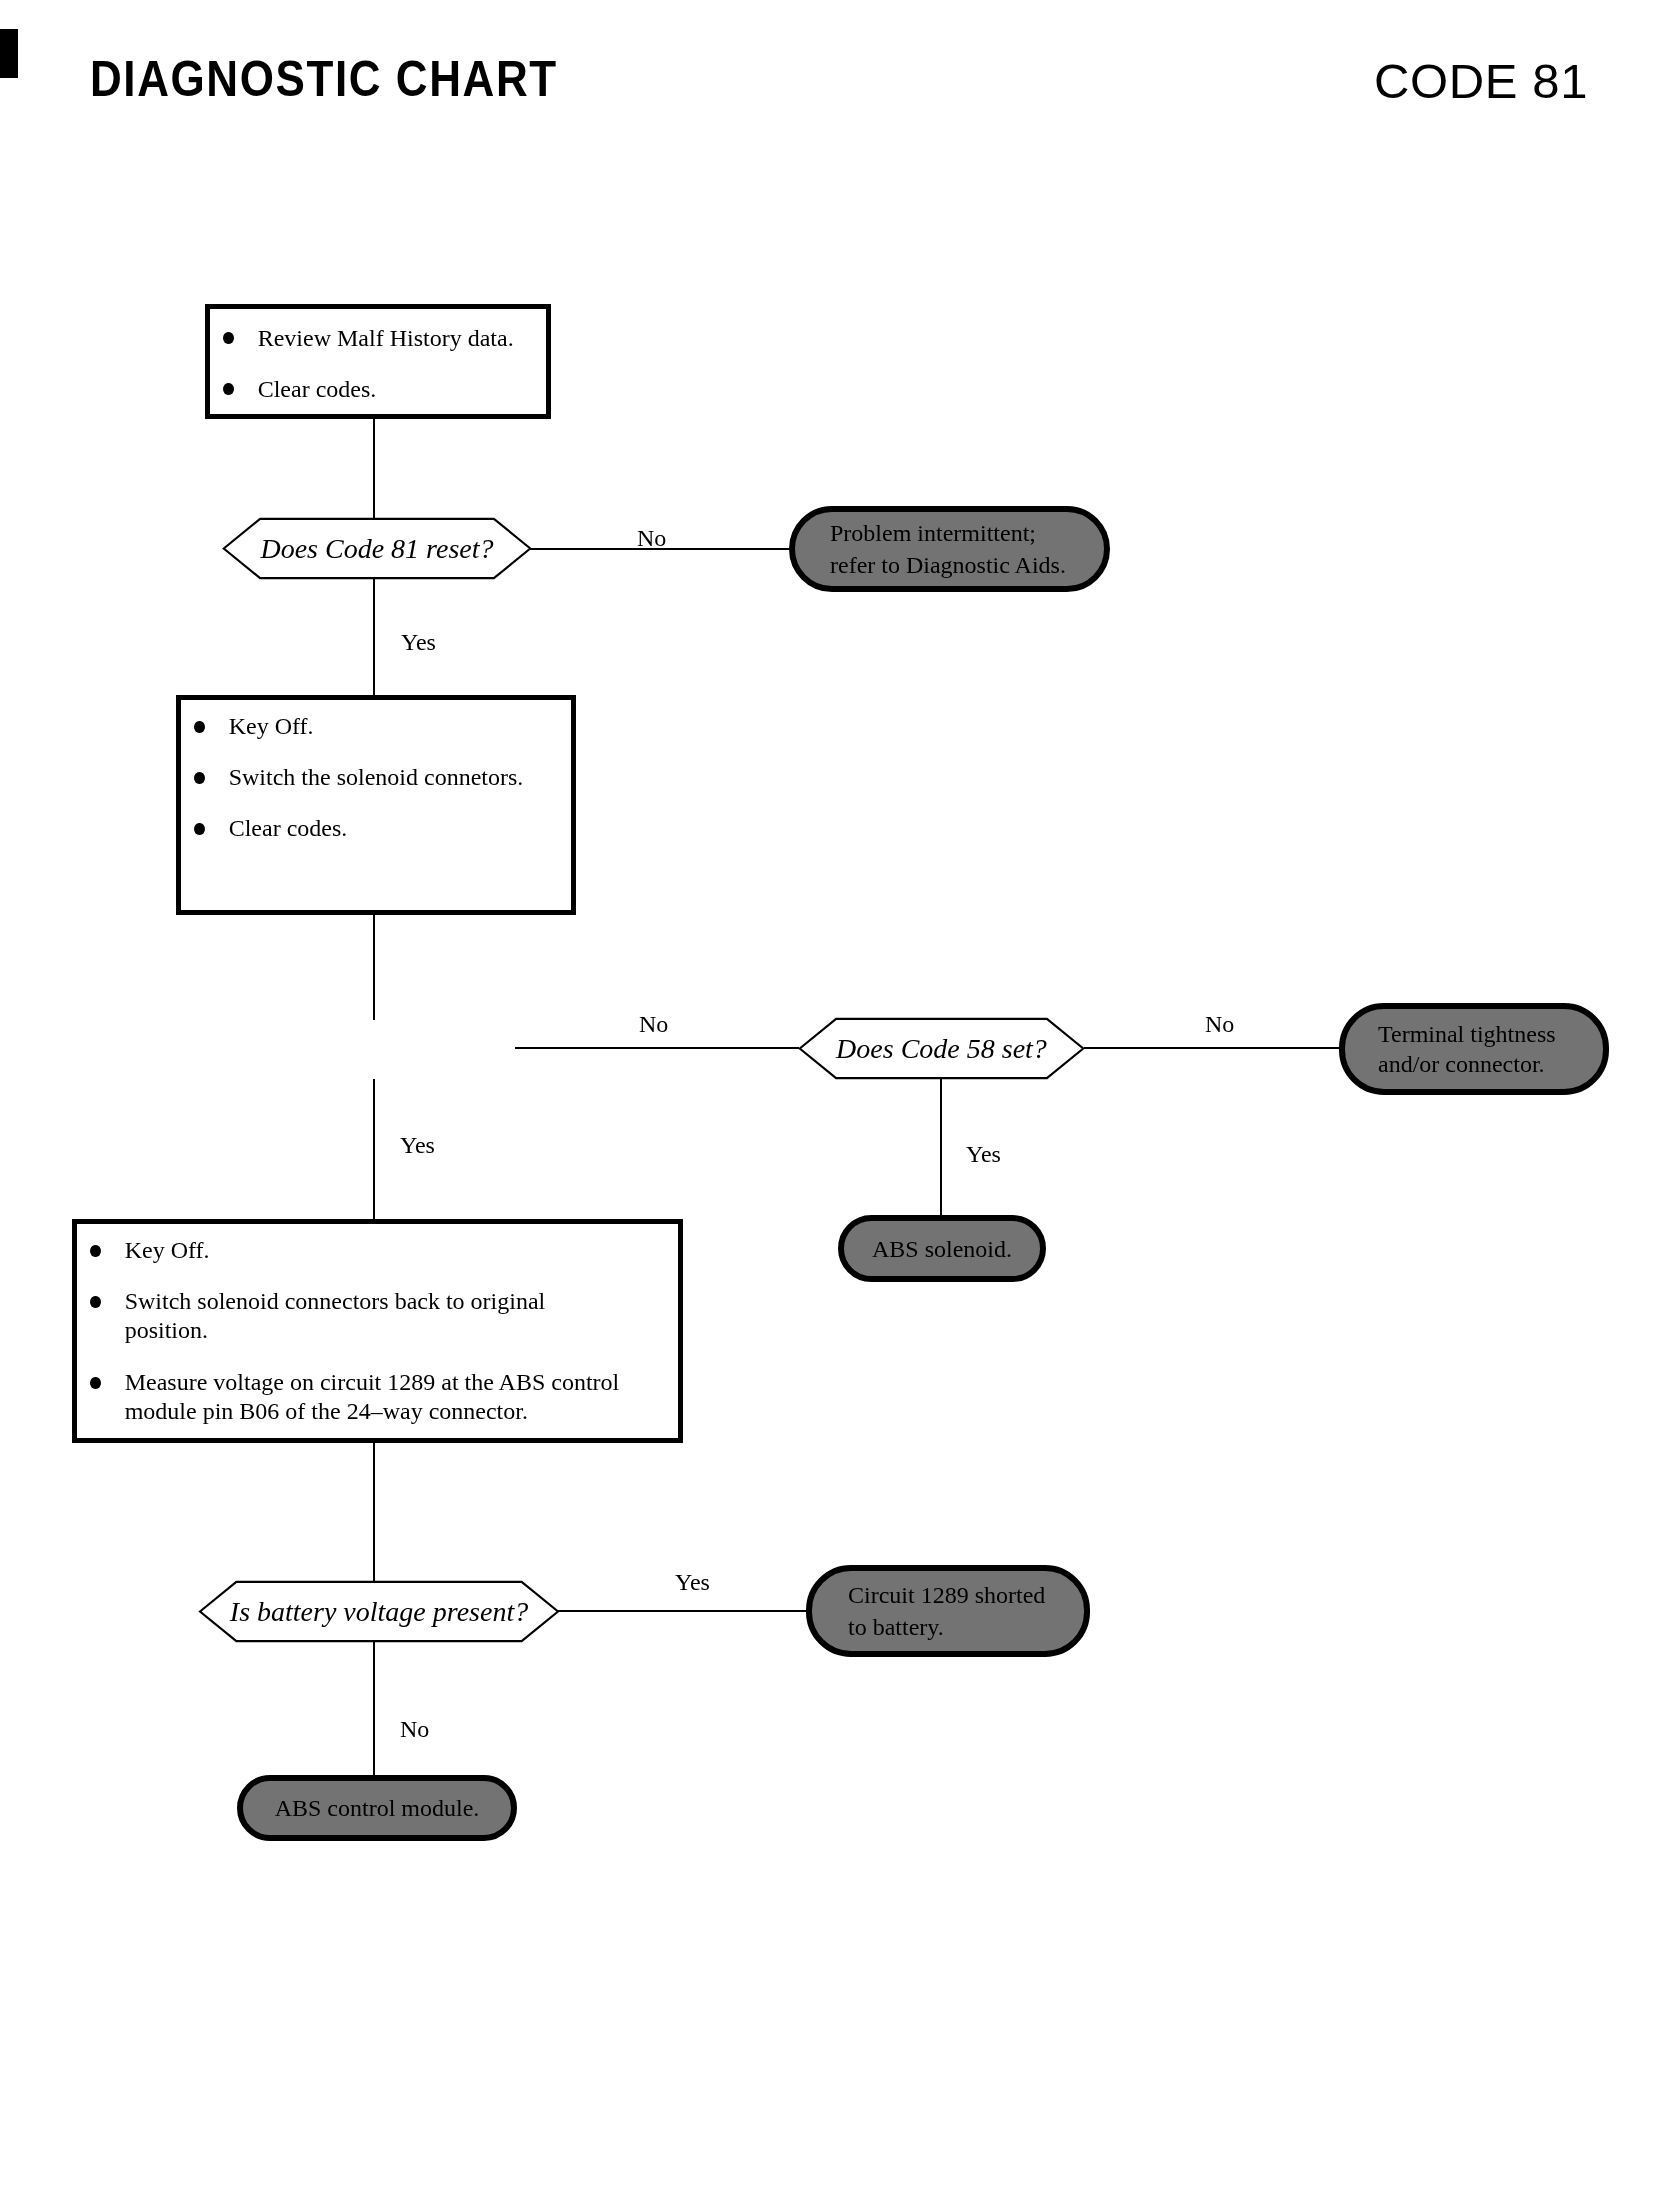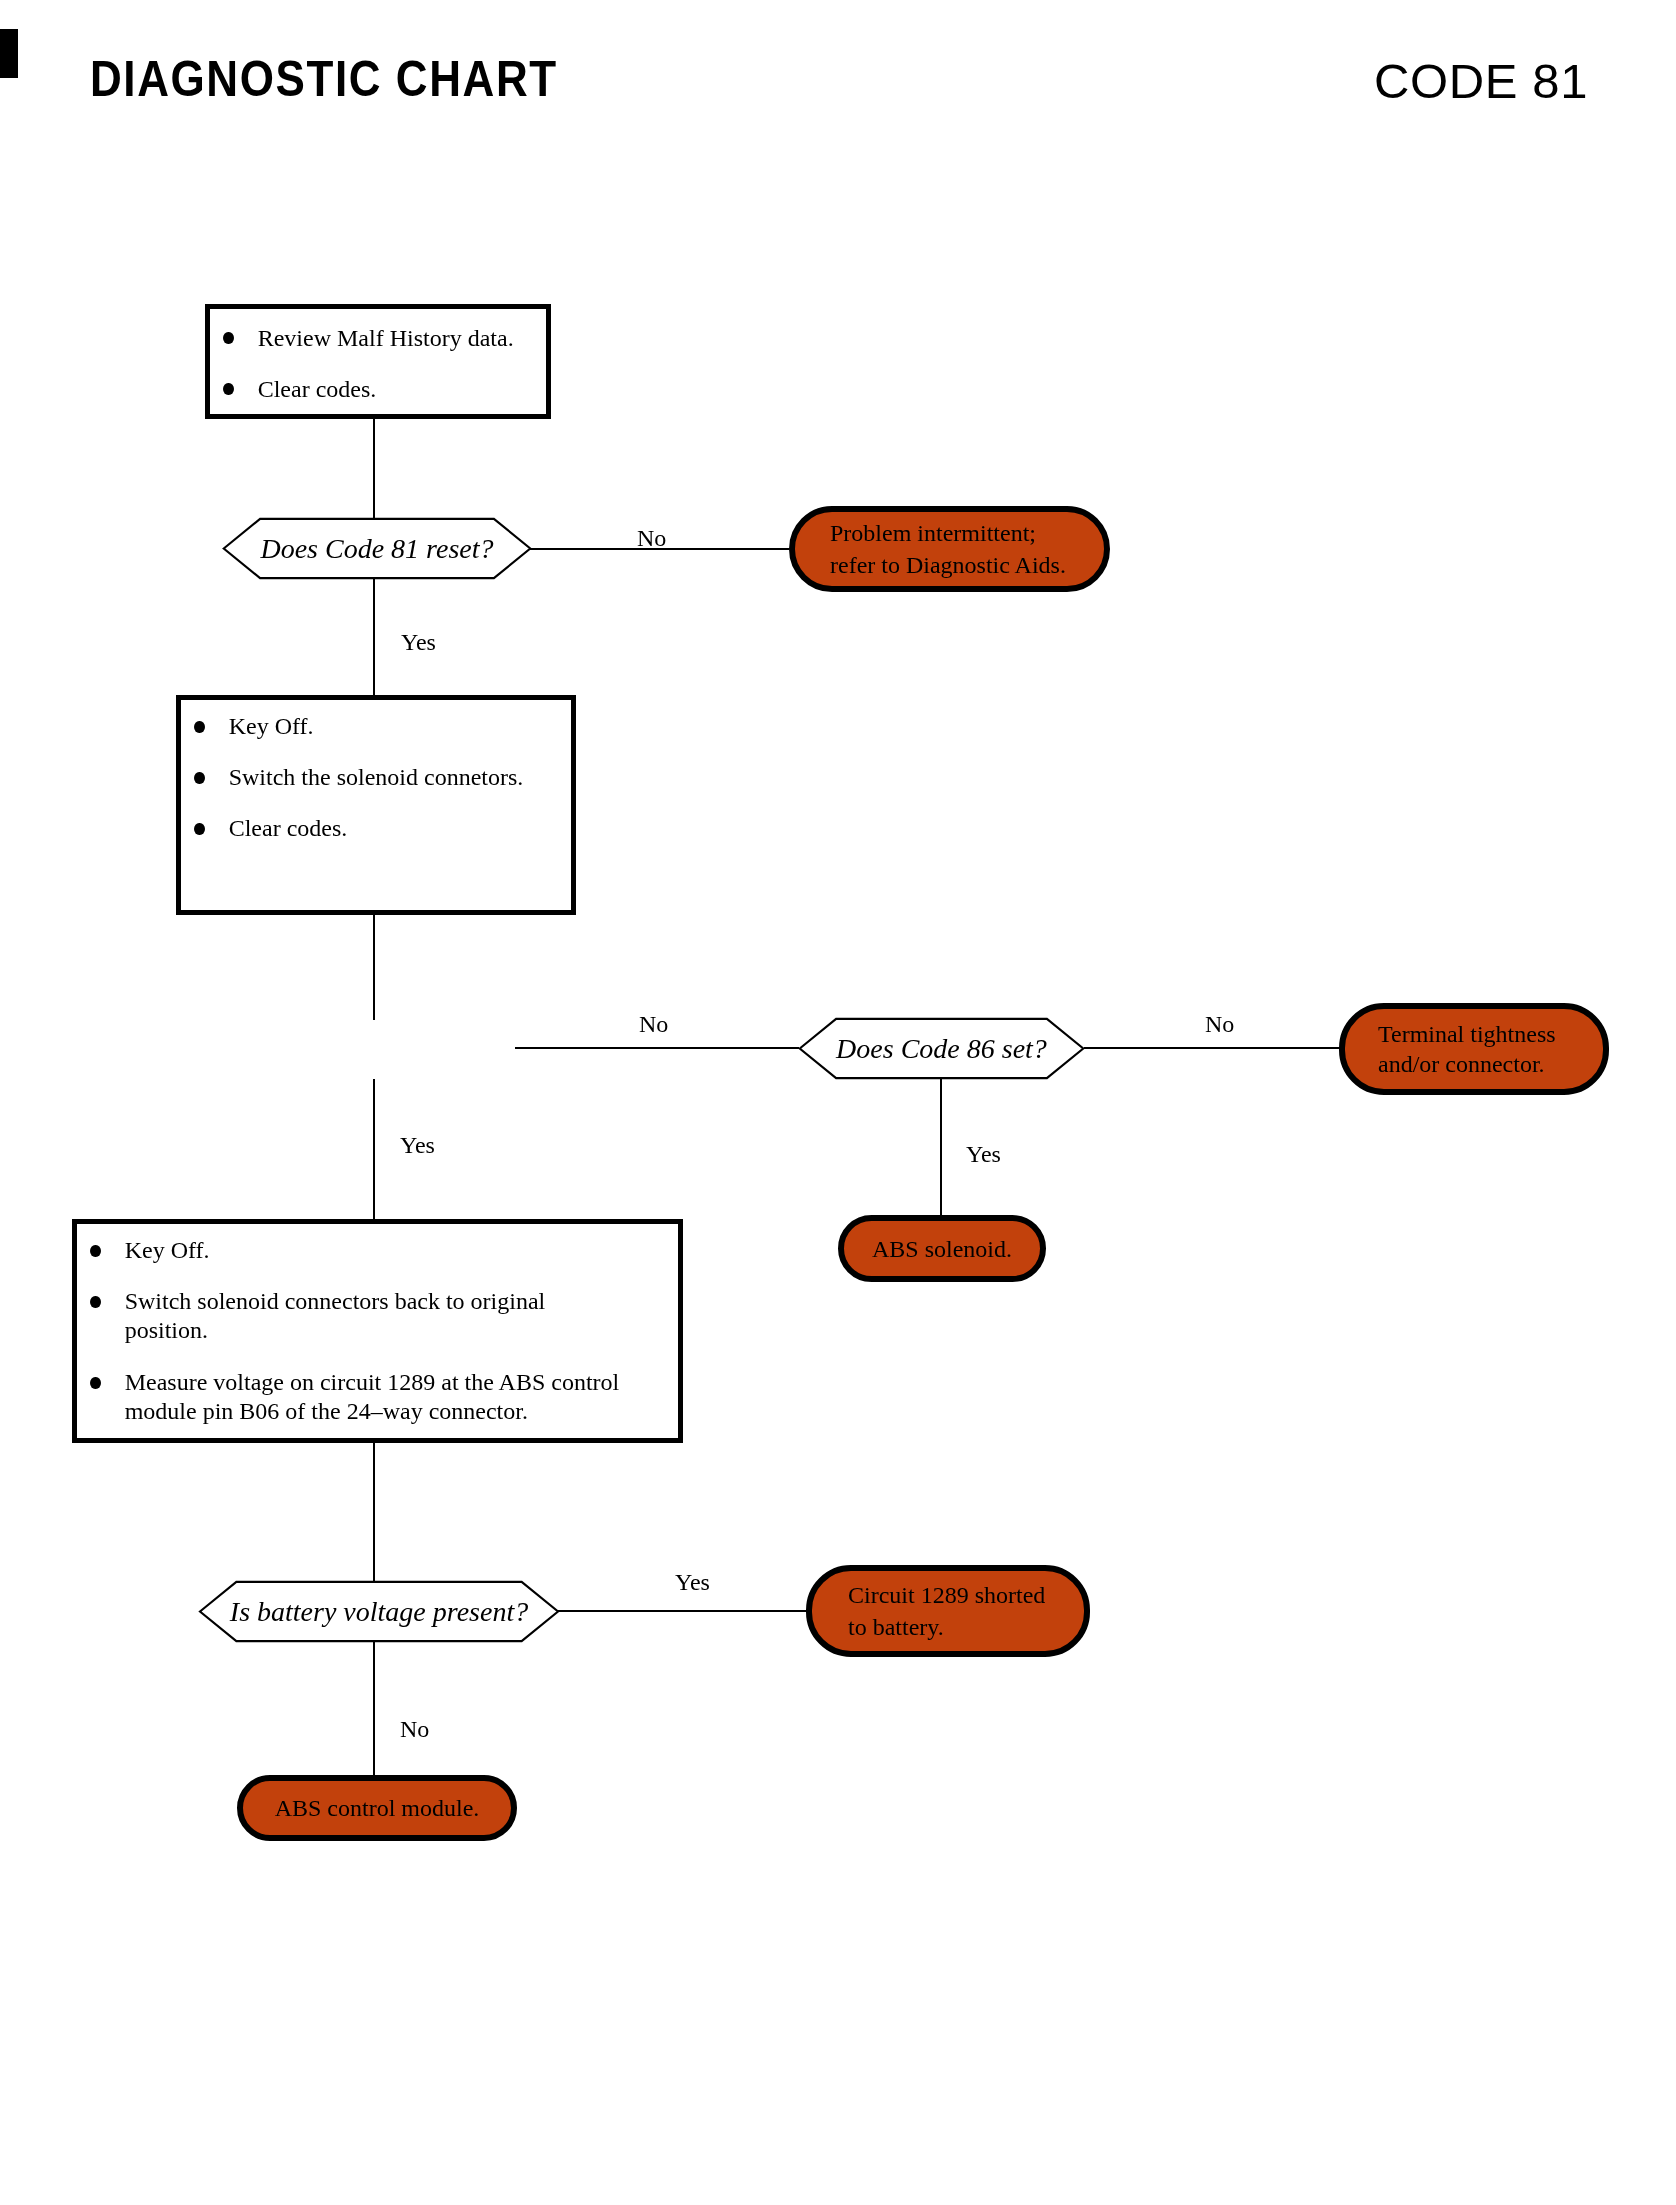--- a/index.html
+++ b/index.html
@@ -32,21 +32,21 @@
   .bullet{width:10.3px;height:12px;background:#000;border-radius:50%;flex:0 0 auto;margin:0 24px 0 13.4px;}
   .brow.top .bullet{margin-top:9px;}
   .btext{font-size:24px;line-height:29px;white-space:pre-line;}
 
   
   .hex{position:absolute;}
   .hex svg{position:absolute;left:0;top:0;}
   .hextext{position:absolute;left:0;top:0;right:0;bottom:0;display:flex;align-items:center;justify-content:center;font-size:28px;font-style:italic;}
 
   
-  .term{position:absolute;background:#c2410c;border:6.7px solid #000;box-sizing:border-box;display:flex;align-items:center;}
+  .term{position:absolute;background:#737373;border:6.7px solid #000;box-sizing:border-box;display:flex;align-items:center;}
   .term .ttext{font-size:24px;line-height:32px;white-space:pre-line;}
   .term.two{border-radius:45px;}
   .term.one{border-radius:34px;justify-content:center;}
 
   
   .cline{position:absolute;background:#000;}
   .lbl{position:absolute;font-size:24px;white-space:nowrap;}
 </style>
 </head>
 <body>
@@ -108,21 +108,21 @@
   <div class="cline" style="left:373px;top:894px;width:2.4px;height:106px;"></div>
 
 
   <div class="cline" style="left:515px;top:1027px;width:284px;height:2.4px;"></div>
   <div class="lbl" style="left:639px;top:991px;">No</div>
 
   <div class="hex" style="left:798px;top:997px;width:287px;height:63px;">
     <svg width="287" height="63" viewBox="0 0 472 104">
       <polygon points="2,52 62,3 410,3 470,52 410,101 62,101" fill="#ffffff" stroke="#000000" stroke-width="3.5"></polygon>
     </svg>
-    <div class="hextext">Does Code 86 set?</div>
+    <div class="hextext">Does Code 58 set?</div>
   </div>
 
   <div class="cline" style="left:1084px;top:1027px;width:255px;height:2.4px;"></div>
   <div class="lbl" style="left:1205px;top:991px;">No</div>
   <div class="term two" style="left:1339px;top:983px;width:270px;height:92px;padding-left:33px;">
     <div class="ttext" style="line-height:30px;">Terminal tightness
 and/or connector.</div>
   </div>
 
   <div class="cline" style="left:940px;top:1059px;width:2.4px;height:139px;"></div>

